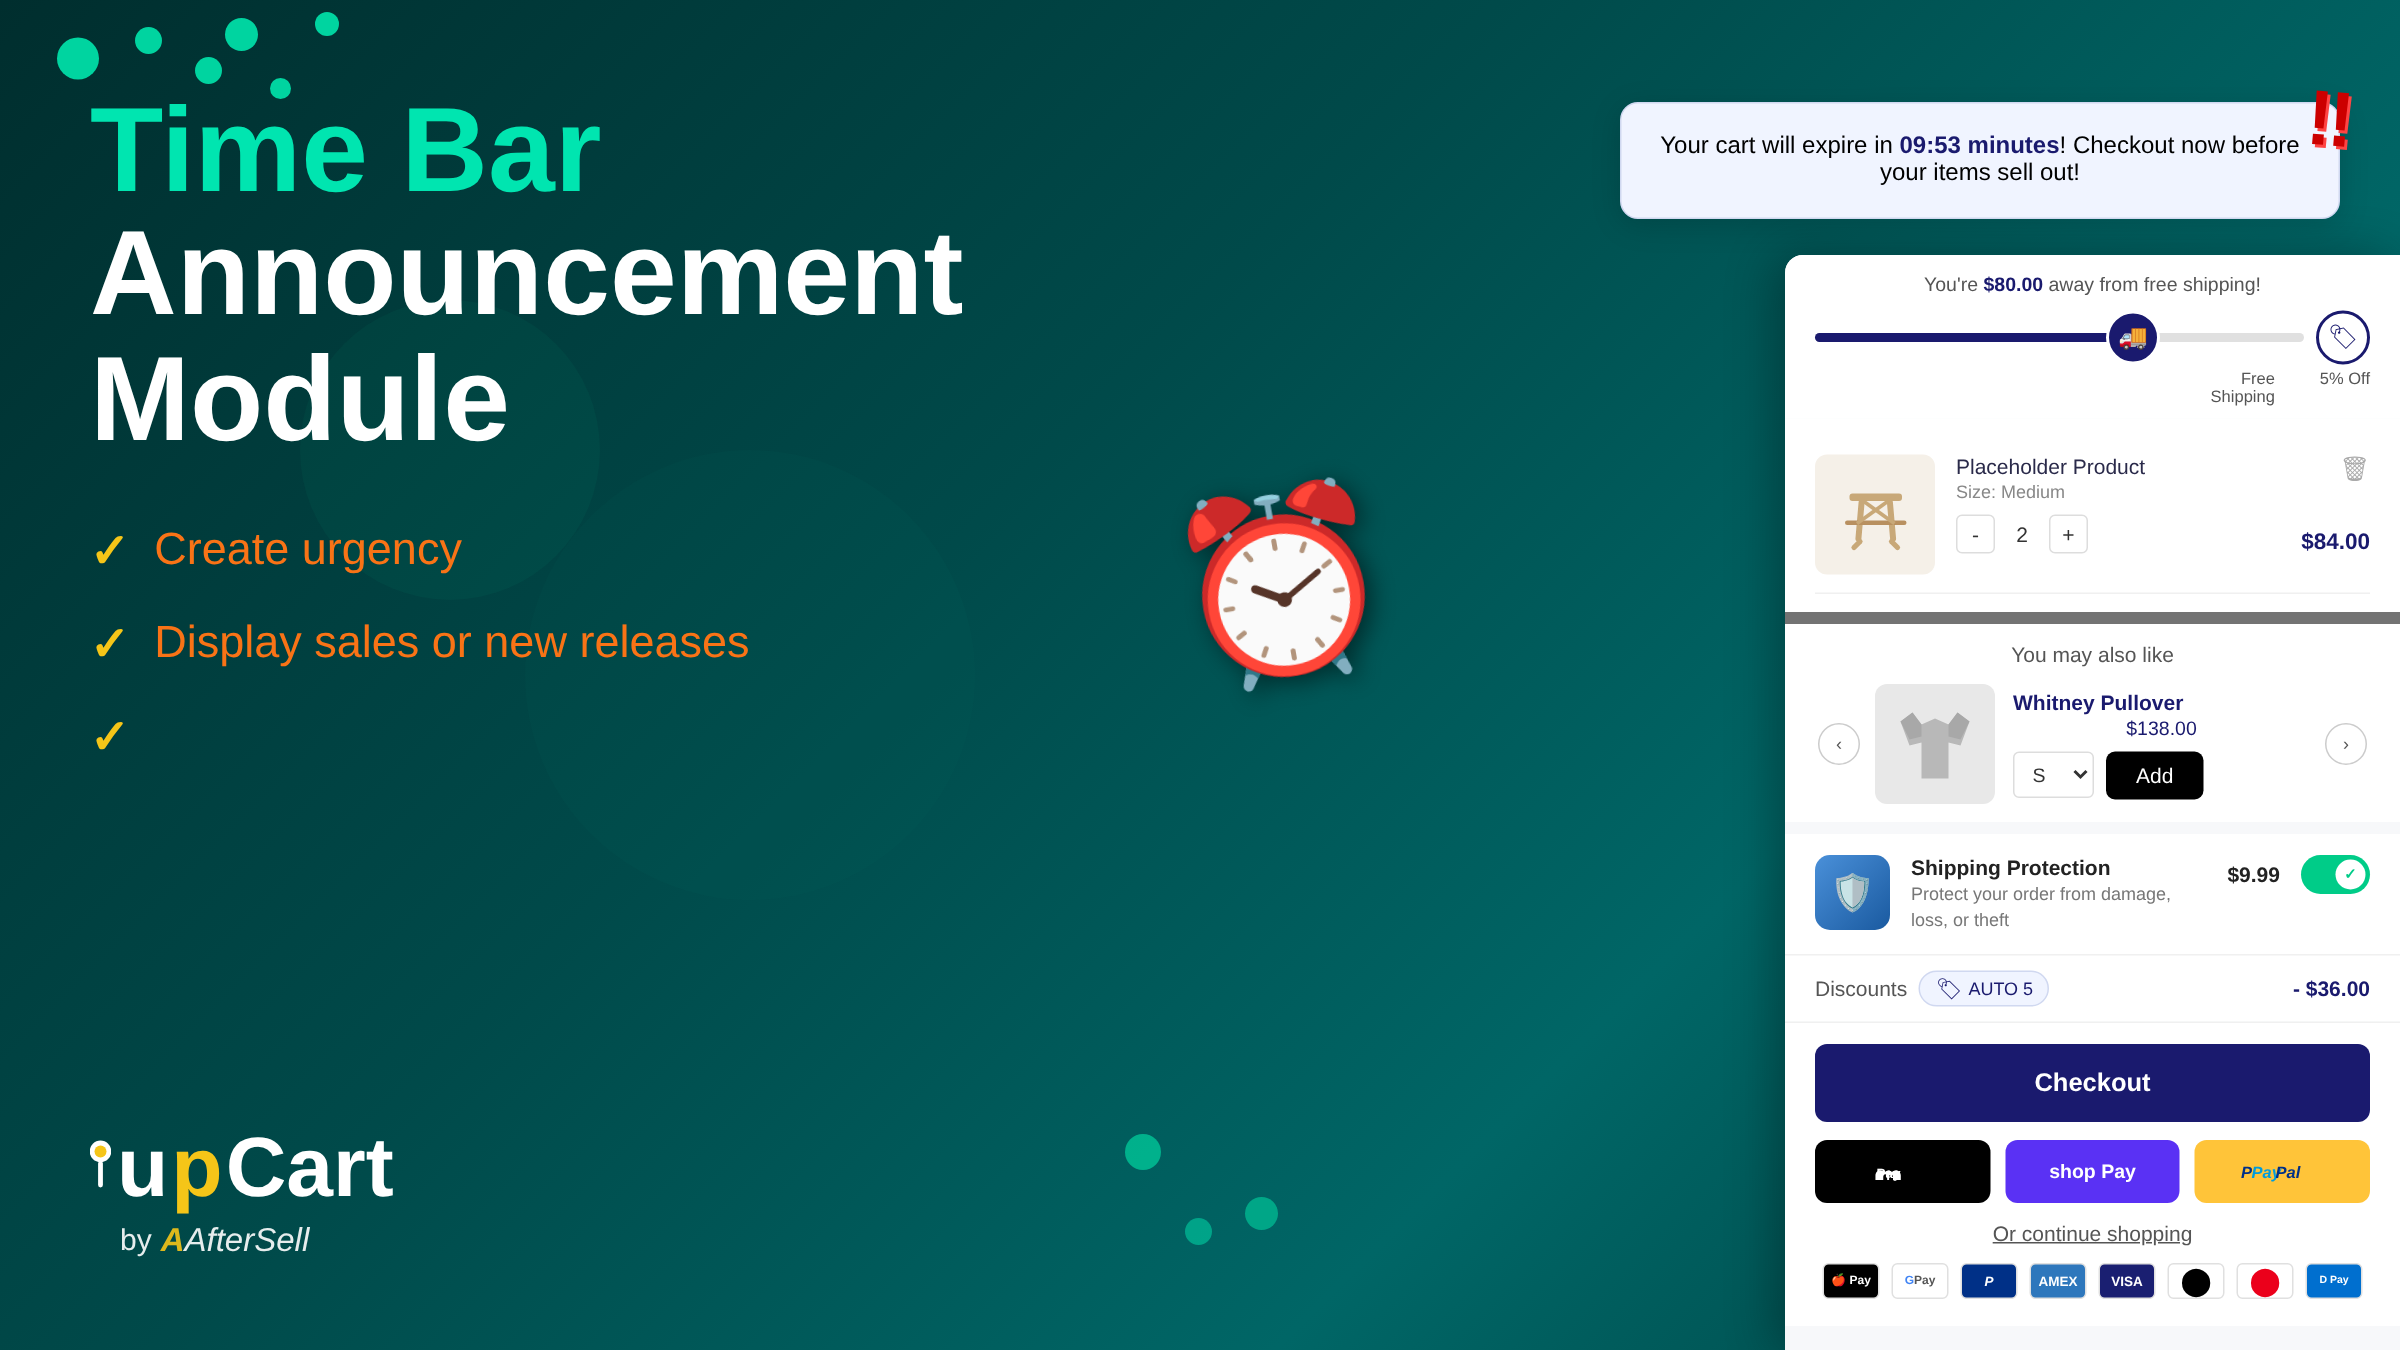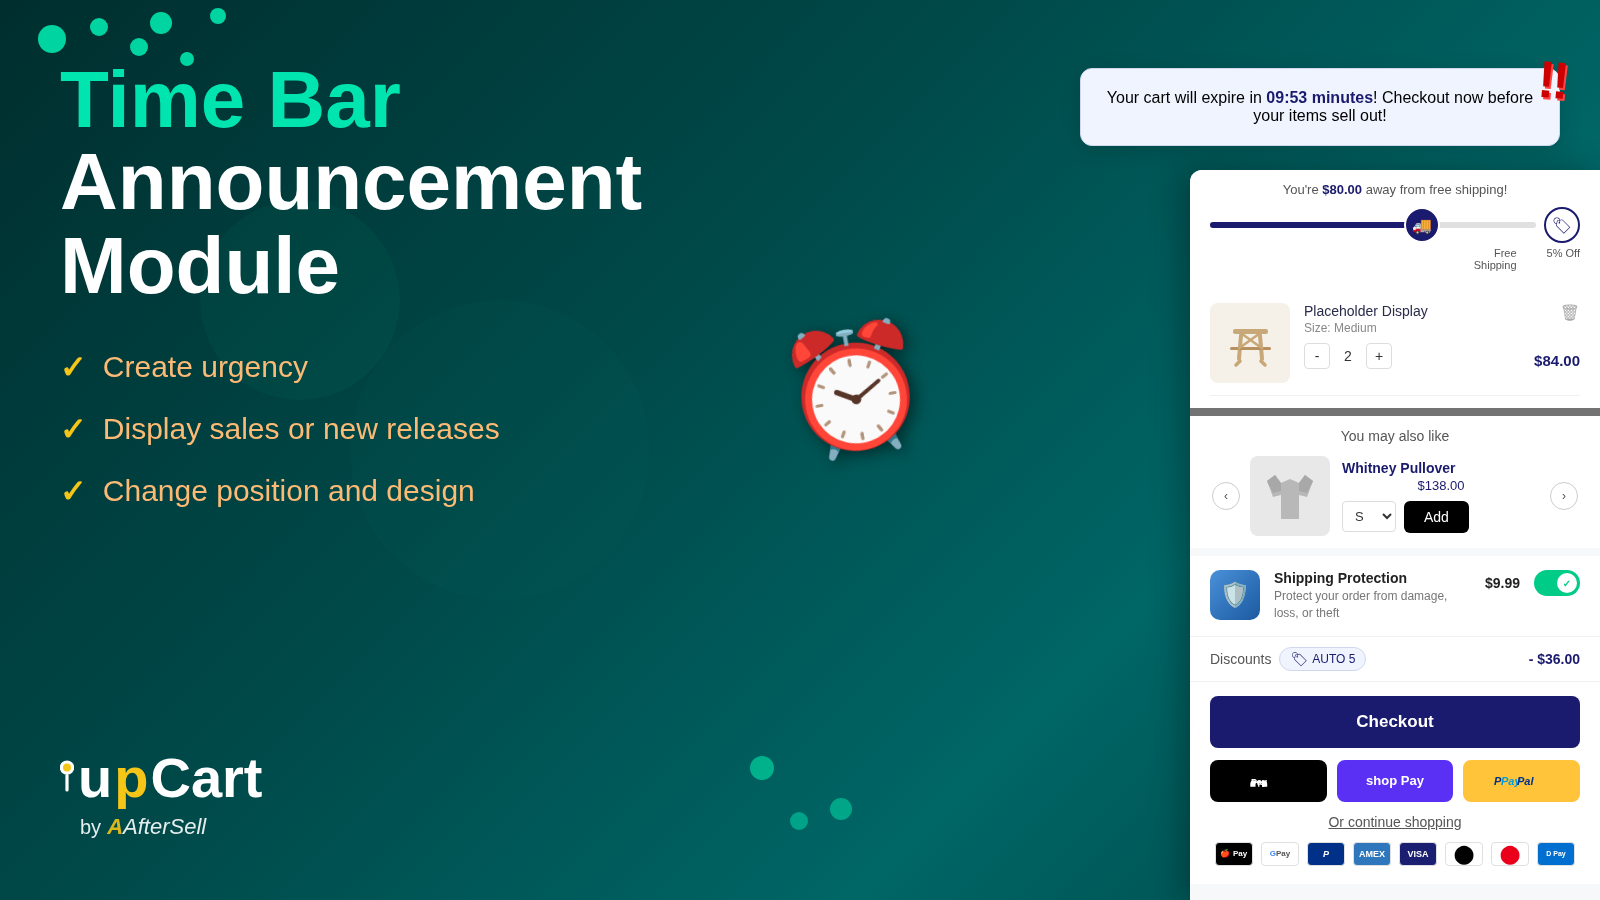--- a/index.html
+++ b/index.html
@@ -82,21 +82,21 @@
     }
 
     .check-icon {
       color: #f5c518;
       font-size: 32px;
       font-weight: 900;
       flex-shrink: 0;
     }
 
     .feature-text {
-      color: #fdba74;
+      color: #f97316;
       font-size: 30px;
       font-weight: 500;
     }
 
     
     .logo-area {
       position: absolute;
       left: 60px;
       bottom: 60px;
       z-index: 2;
@@ -739,21 +739,20 @@
     <li class="feature-item">
       <span class="check-icon">✓</span>
       <span class="feature-text">Create urgency</span>
     </li>
     <li class="feature-item">
       <span class="check-icon">✓</span>
       <span class="feature-text">Display sales or new releases</span>
     </li>
     <li class="feature-item">
       <span class="check-icon">✓</span>
-      <span class="feature-text">Change position and design</span>
     </li>
   </ul>
 </div>
 
 <div class="logo-area">
   <div class="logo-upcart">
     <svg class="logo-icon" viewBox="0 0 14 50">
       <rect x="5" y="20" width="4" height="22" rx="2" fill="white"></rect>
       <circle cx="7" cy="12" r="9" fill="white"></circle>
       <circle cx="7" cy="12" r="5" fill="#f5c518"></circle>
@@ -809,21 +808,21 @@
           <rect x="12" y="36" width="41" height="3" rx="1.5" fill="#b89060"></rect>
 
           <line x1="20" y1="38" x2="45" y2="20" stroke="#c8a878" stroke-width="2.5"></line>
           <line x1="45" y1="38" x2="20" y2="20" stroke="#c8a878" stroke-width="2.5"></line>
 
           <line x1="22" y1="50" x2="18" y2="54" stroke="#c8a878" stroke-width="3.5" stroke-linecap="round"></line>
           <line x1="43" y1="50" x2="47" y2="54" stroke="#c8a878" stroke-width="3.5" stroke-linecap="round"></line>
         </svg>
       </div>
       <div class="item-details">
-        <div class="item-name">Placeholder Display</div>
+        <div class="item-name">Placeholder Product</div>
         <div class="item-size">Size: Medium</div>
         <div class="qty-control">
           <button class="qty-btn">-</button>
           <span class="qty-value">2</span>
           <button class="qty-btn">+</button>
         </div>
       </div>
       <div style="display:flex;flex-direction:column;align-items:flex-end;gap:30px;">
         <span class="delete-btn">🗑</span>
         <span class="item-price">$84.00</span>

